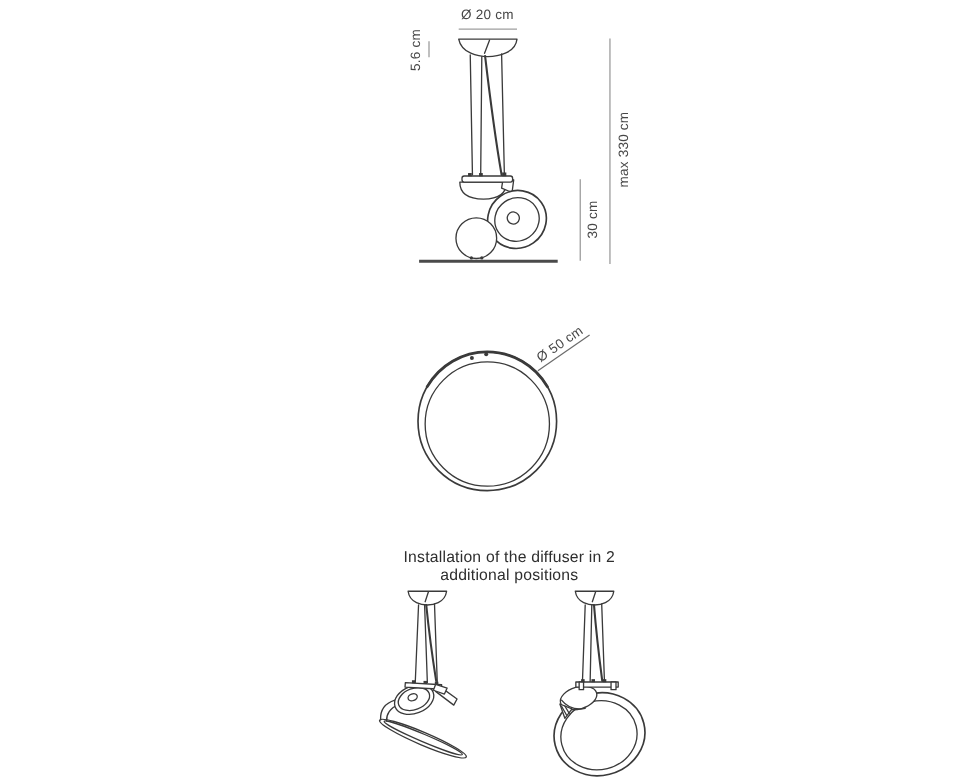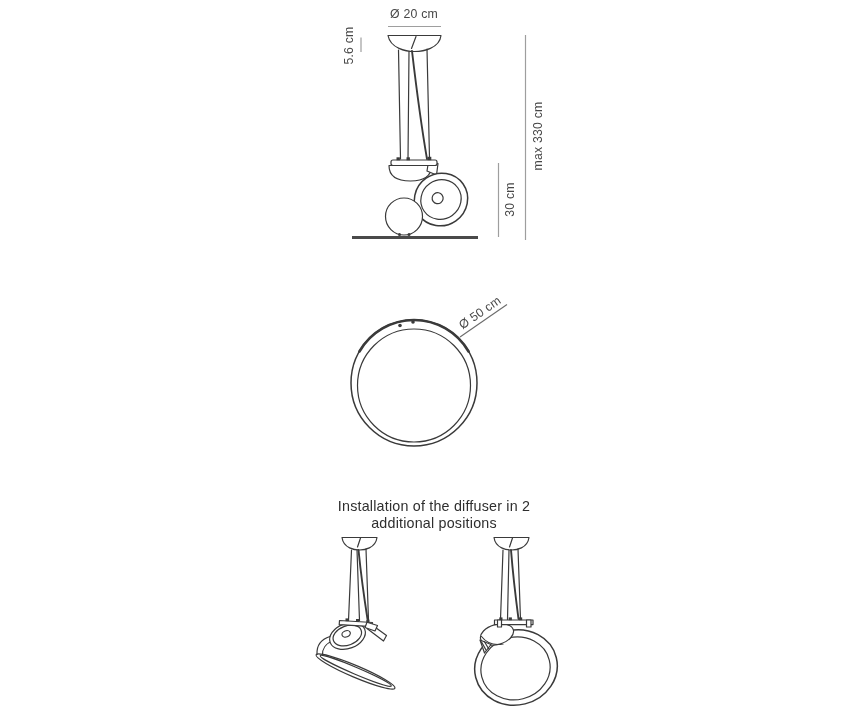--- a/index.html
+++ b/index.html
@@ -2,20 +2,21 @@
 <html><head>
 <meta charset="utf-8">
 <style>
   html,body{margin:0;padding:0;background:#fff;}
   .canvas{
     position:relative;
     width:691px;height:709px;
     background:#ffffff;
     font-family:"Liberation Sans", sans-serif;
     overflow:hidden;
+    margin-left:29px;
   }
   svg{display:block;}
   .ln{stroke:#3a3a3a;stroke-width:1.2;fill:none;stroke-linecap:round;stroke-linejoin:round;}
   .lnf{stroke:#3a3a3a;stroke-width:1.2;fill:#ffffff;stroke-linecap:round;stroke-linejoin:round;}
   .cord{stroke:#3a3a3a;stroke-width:1.9;fill:none;stroke-linecap:round;}
   .dim{stroke:#9e9e9e;stroke-width:1.2;fill:none;}
   .leader{stroke:#6b6b6b;stroke-width:1.1;fill:none;}
   .ground{stroke:#4a4a4a;stroke-width:2.8;fill:none;}
   .knob{fill:#3a3a3a;stroke:none;}
   .lbl{font-family:"Liberation Sans",sans-serif;font-size:12.3px;fill:#474747;letter-spacing:0.2px;}

